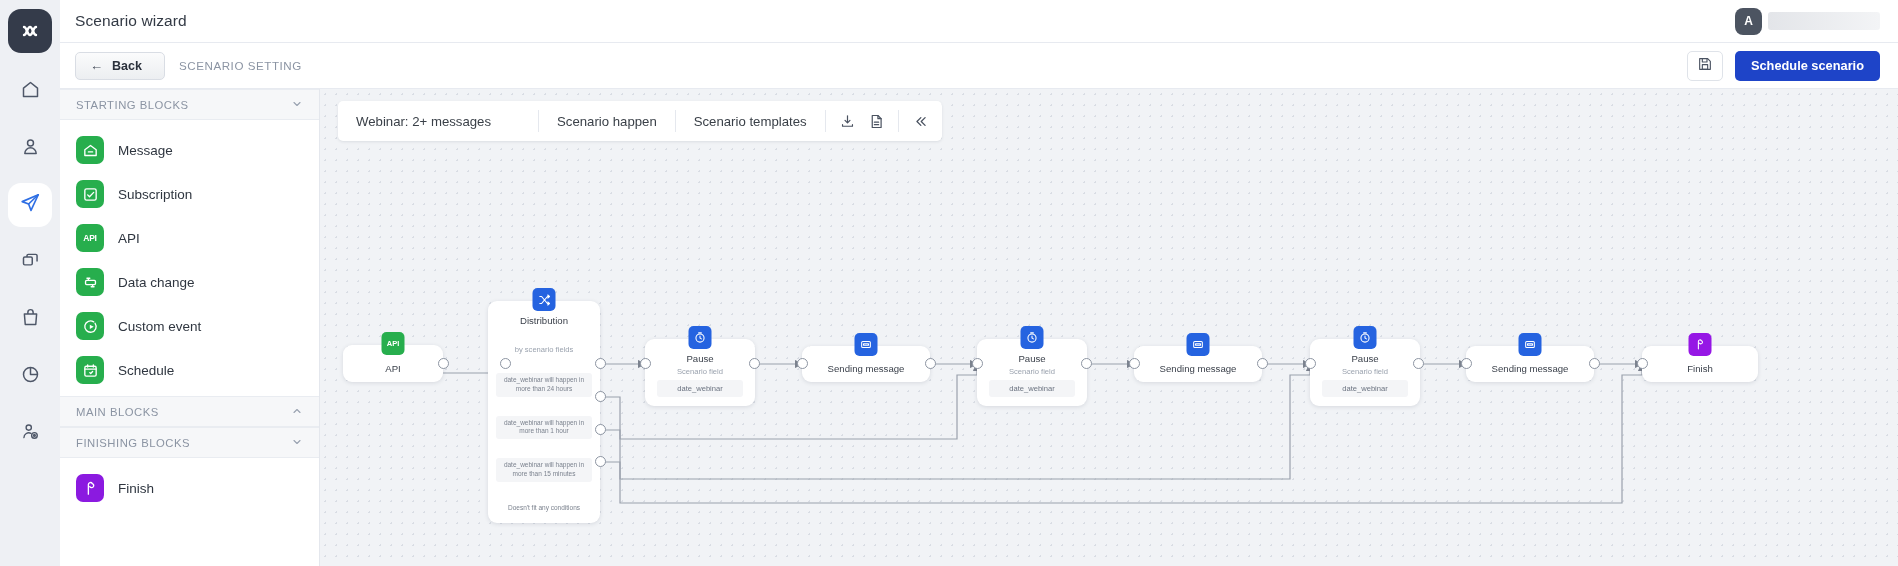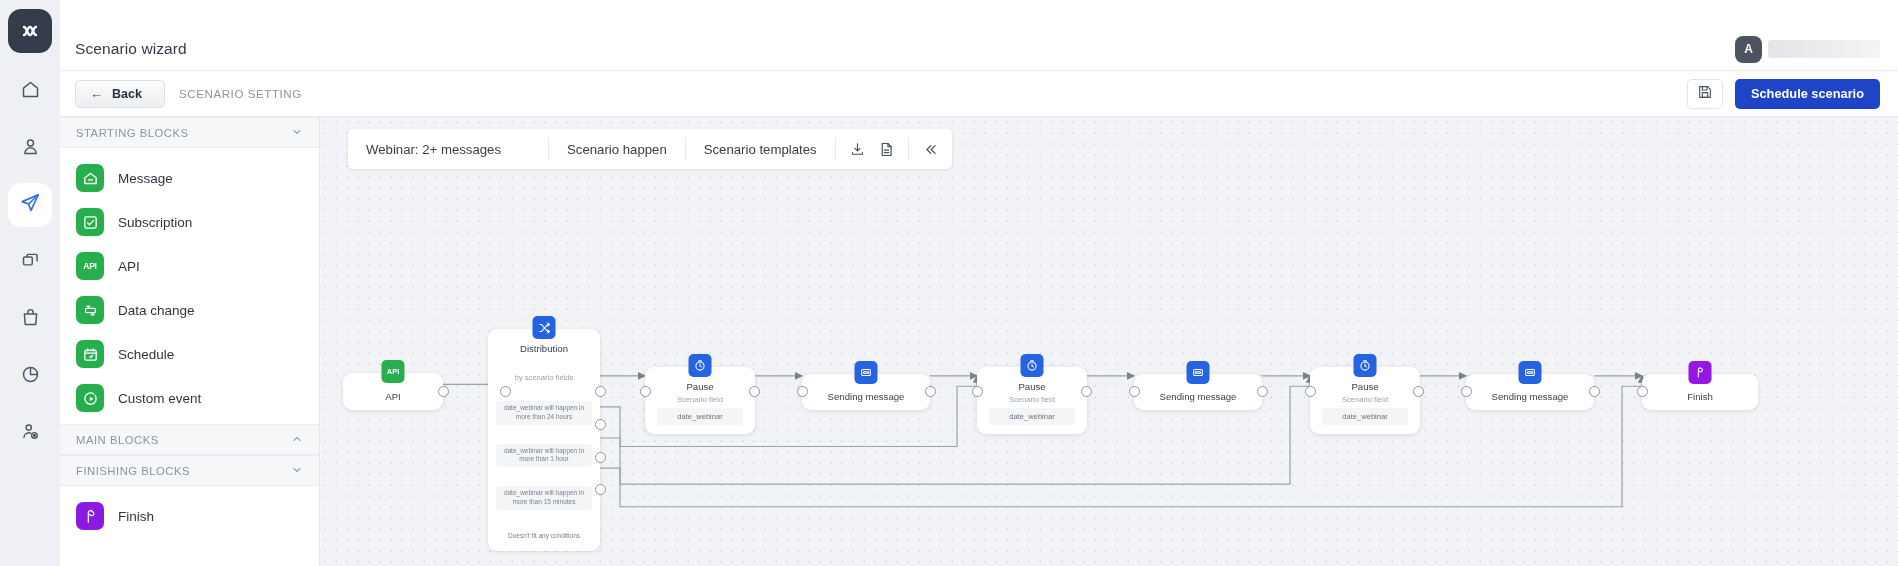--- a/index.html
+++ b/index.html
@@ -25,21 +25,21 @@
     width: 44px; height: 44px; border-radius: 13px;
     display: flex; align-items: center; justify-content: center;
     color: #4e5768;
   }
   .rail-btn.active { background: #ffffff; color: #2f6fe4; }
 
   
   .right { flex: 1 1 auto; display: flex; flex-direction: column; min-width: 0; }
   .topbar {
     height: 43px; background: #fff; border-bottom: 1px solid #e7eaf0;
-    display: flex; align-items: center; padding: 0 18px 0 15px; flex: 0 0 43px; margin-top: 28px;
+    display: flex; align-items: center; padding: 0 18px 0 15px; flex: 0 0 43px;
   }
   .app-title { font-size: 15.5px; color: #333a45; letter-spacing: .1px; }
   .topbar-spacer { flex: 1 1 auto; }
   .avatar {
     width: 27px; height: 27px; border-radius: 8px; background: #4c5461;
     color: #fff; font-size: 12px; display: flex; align-items: center; justify-content: center;
     font-weight: 600; margin-right: 6px;
   }
   .avatar-name {
     width: 112px; height: 18px; border-radius: 3px;
@@ -107,21 +107,21 @@
   .blk-label { font-size: 13.5px; color: #2f3640; }
 
   
   .canvas {
     flex: 1 1 auto; position: relative; min-width: 0; overflow: hidden;
     background-color: #f1f3f6;
     background-image: radial-gradient(#d9dde4 1px, transparent 1px);
     background-size: 11px 11px;
   }
   .flow-toolbar {
-    position: absolute; left: 28px; top: 12px; height: 40px;
+    position: absolute; left: 18px; top: 12px; height: 40px;
     background: #fff; border-radius: 5px; display: flex; align-items: stretch;
     box-shadow: 0 1px 3px rgba(30,40,60,.10); z-index: 4;
   }
   .ft-name { display: flex; align-items: center; padding: 0 18px; font-size: 13.2px; color: #3a4048; min-width: 200px; }
   .ft-sep { width: 1px; background: #e5e8ee; margin: 9px 0; }
   .ft-tab { display: flex; align-items: center; padding: 0 18px; font-size: 13.2px; color: #3a4048; cursor: pointer; }
   .ft-icons { display: flex; align-items: center; gap: 12px; padding: 0 13px; color: #4a5260; }
   .ft-ico { cursor: pointer; display: flex; }
 
   svg.edges { position: absolute; inset: 0; width: 100%; height: 100%; z-index: 1; }
@@ -303,35 +303,35 @@
               <svg width="17" height="17" viewBox="0 0 24 24" fill="none" stroke="#fff" stroke-width="1.9" stroke-linecap="round" stroke-linejoin="round">
                   <rect x="5" y="9" width="14" height="6" rx="1.5"></rect>
                   <path d="M9 9V6M15 15v3M7 6h4M13 18h4"></path>
                 </svg>
             </span>
             <span class="blk-label">Data change</span>
           </div>
           <div class="panel-item">
             <span class="blk-icon green">
               <svg width="17" height="17" viewBox="0 0 24 24" fill="none" stroke="#fff" stroke-width="1.9" stroke-linecap="round" stroke-linejoin="round">
+                  <path d="M16.5 5.5a8 8 0 1 0 2 2"></path>
+                  <path d="M11 9.5l5.5 3-5.5 3z" fill="#fff" stroke="none"></path>
+                </svg>
+            </span>
+            <span class="blk-label">Custom event</span>
+          </div>
+          <div class="panel-item">
+            <span class="blk-icon green">
+              <svg width="17" height="17" viewBox="0 0 24 24" fill="none" stroke="#fff" stroke-width="1.9" stroke-linecap="round" stroke-linejoin="round">
                   <rect x="4" y="6" width="16" height="14" rx="2"></rect>
                   <path d="M4 10h16M8 4v3M16 4v3"></path>
                   <path d="M11 15l1.3 1.3 2.7-2.8"></path>
                 </svg>
             </span>
             <span class="blk-label">Schedule</span>
-          </div>
-          <div class="panel-item">
-            <span class="blk-icon green">
-              <svg width="17" height="17" viewBox="0 0 24 24" fill="none" stroke="#fff" stroke-width="1.9" stroke-linecap="round" stroke-linejoin="round">
-                  <path d="M16.5 5.5a8 8 0 1 0 2 2"></path>
-                  <path d="M11 9.5l5.5 3-5.5 3z" fill="#fff" stroke="none"></path>
-                </svg>
-            </span>
-            <span class="blk-label">Custom event</span>
           </div>
         </div>
 
         <div class="panel-section">
           <span class="sec-title">MAIN BLOCKS</span>
           <span class="chev">
             <svg width="12" height="12" viewBox="0 0 24 24" fill="none" stroke="currentColor" stroke-width="2.2" stroke-linecap="round" stroke-linejoin="round">
                 <path d="M18 15l-6-6-6 6"></path>
               </svg>
           </span>

